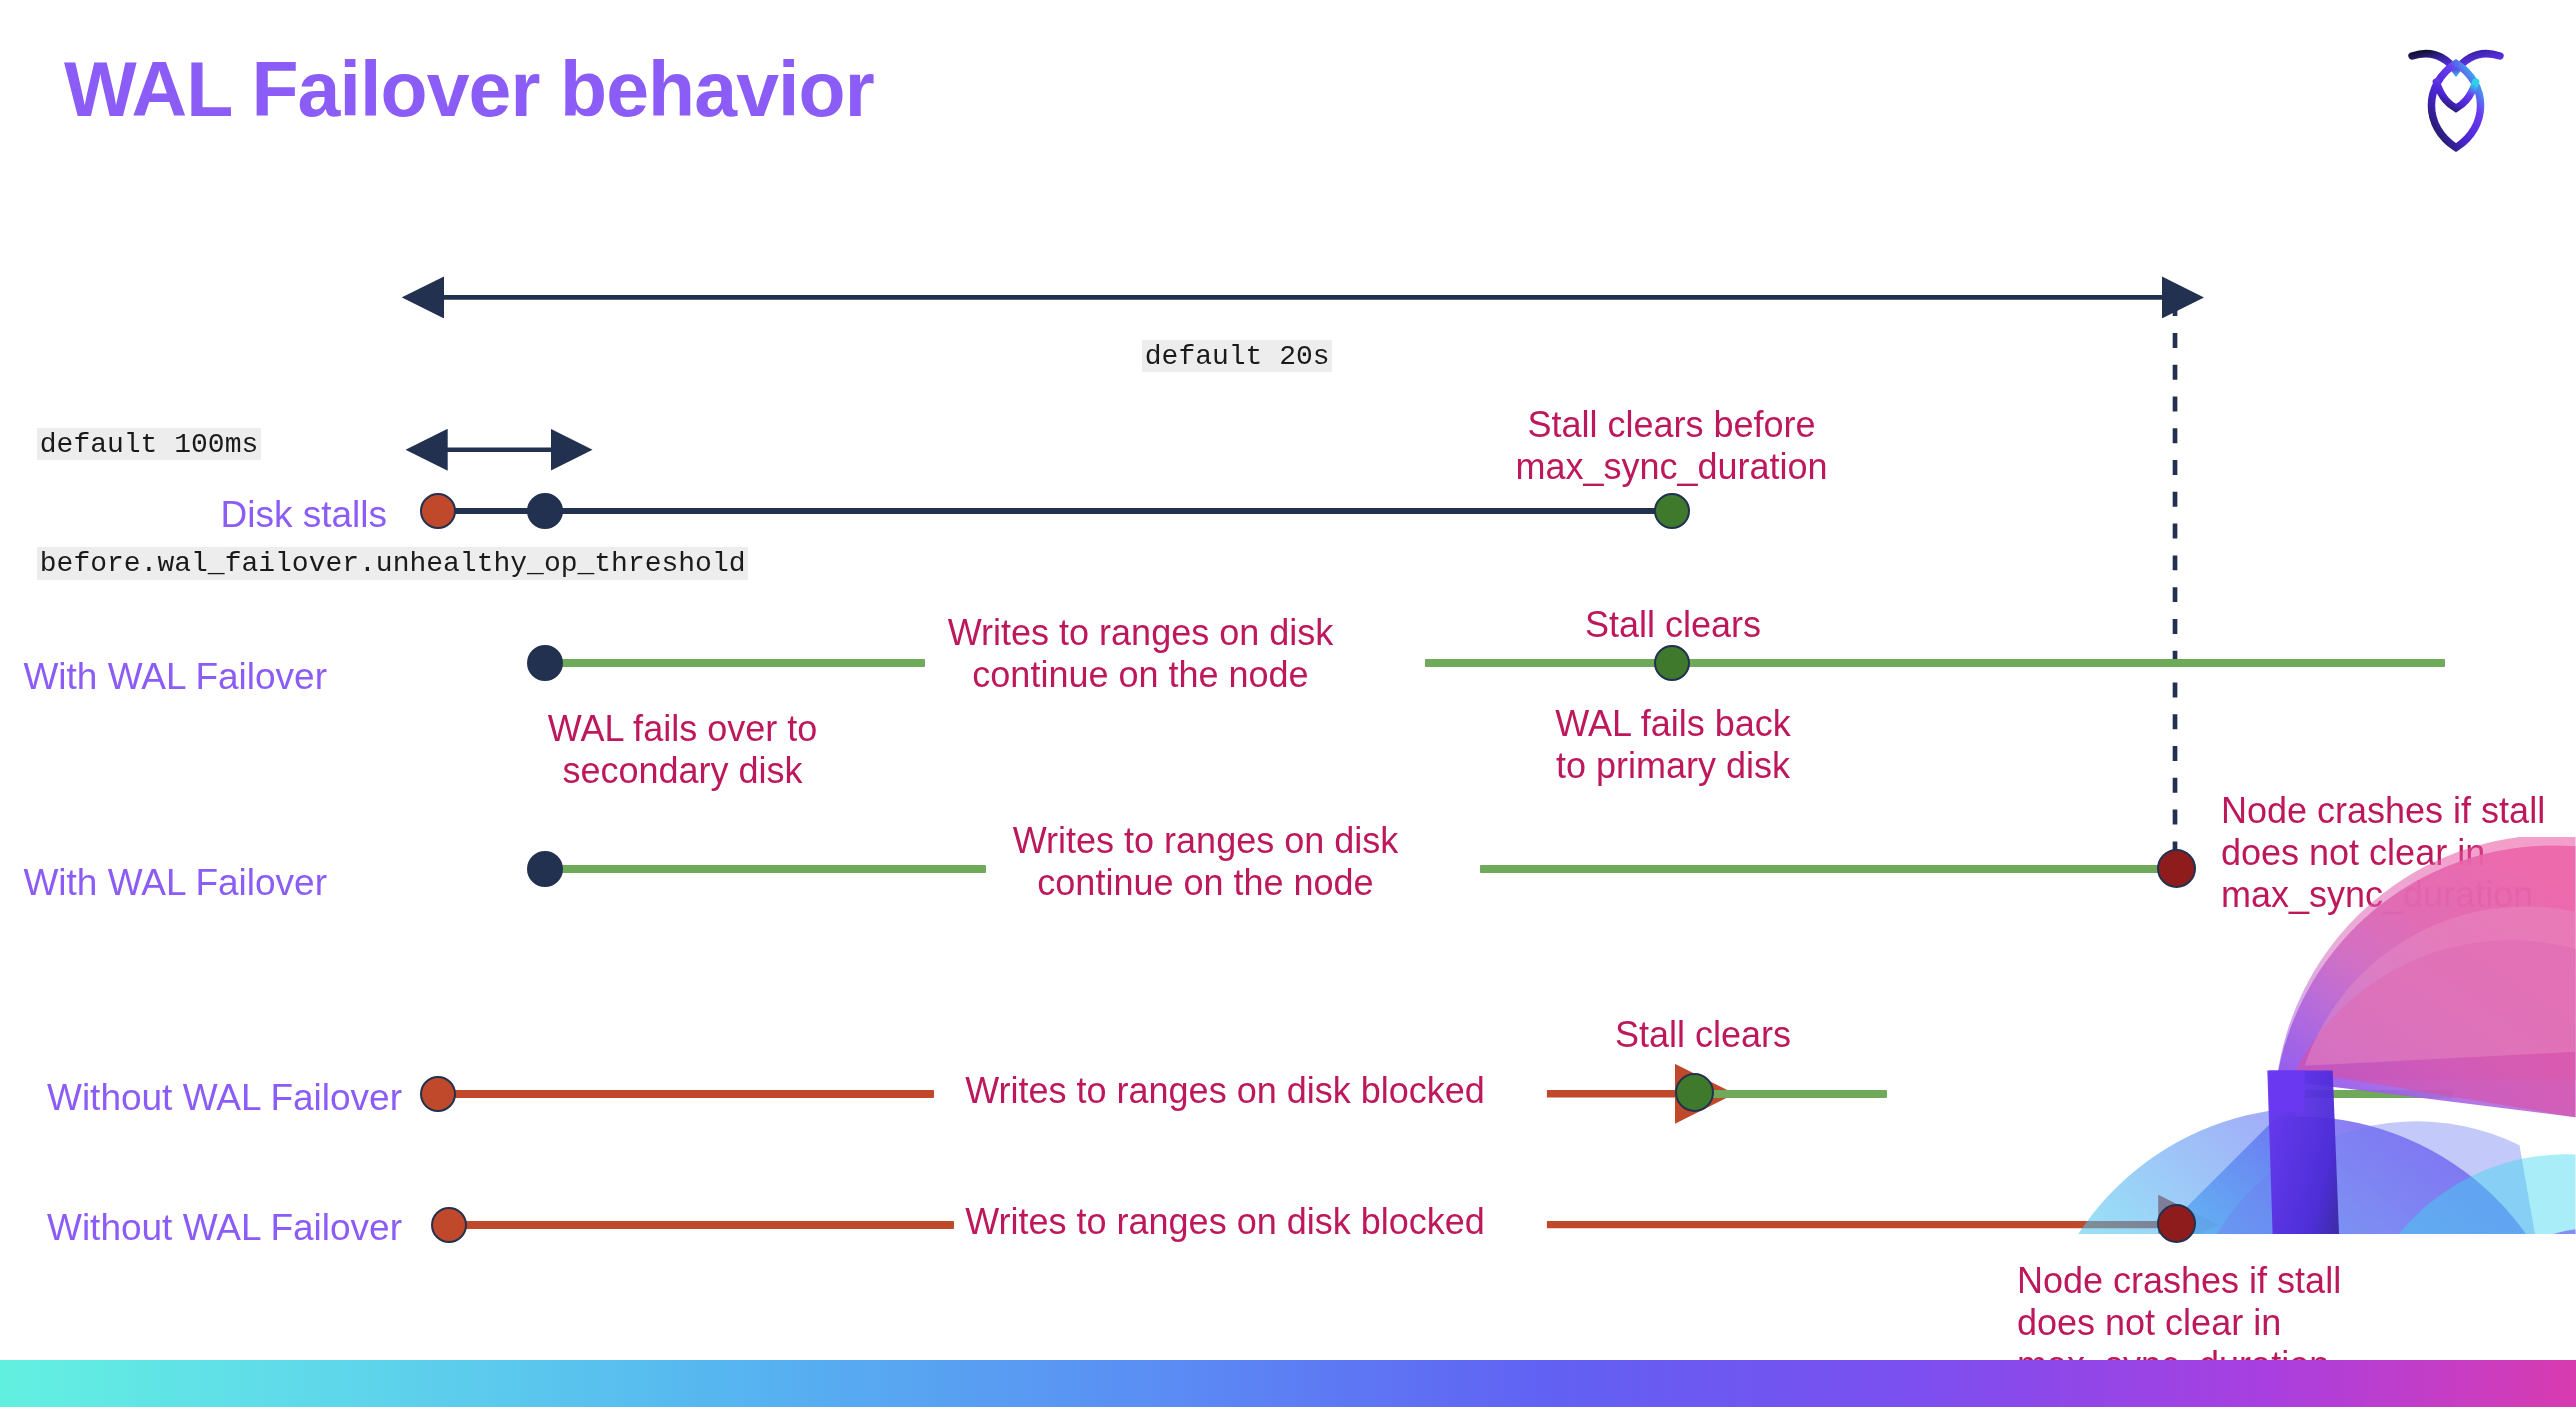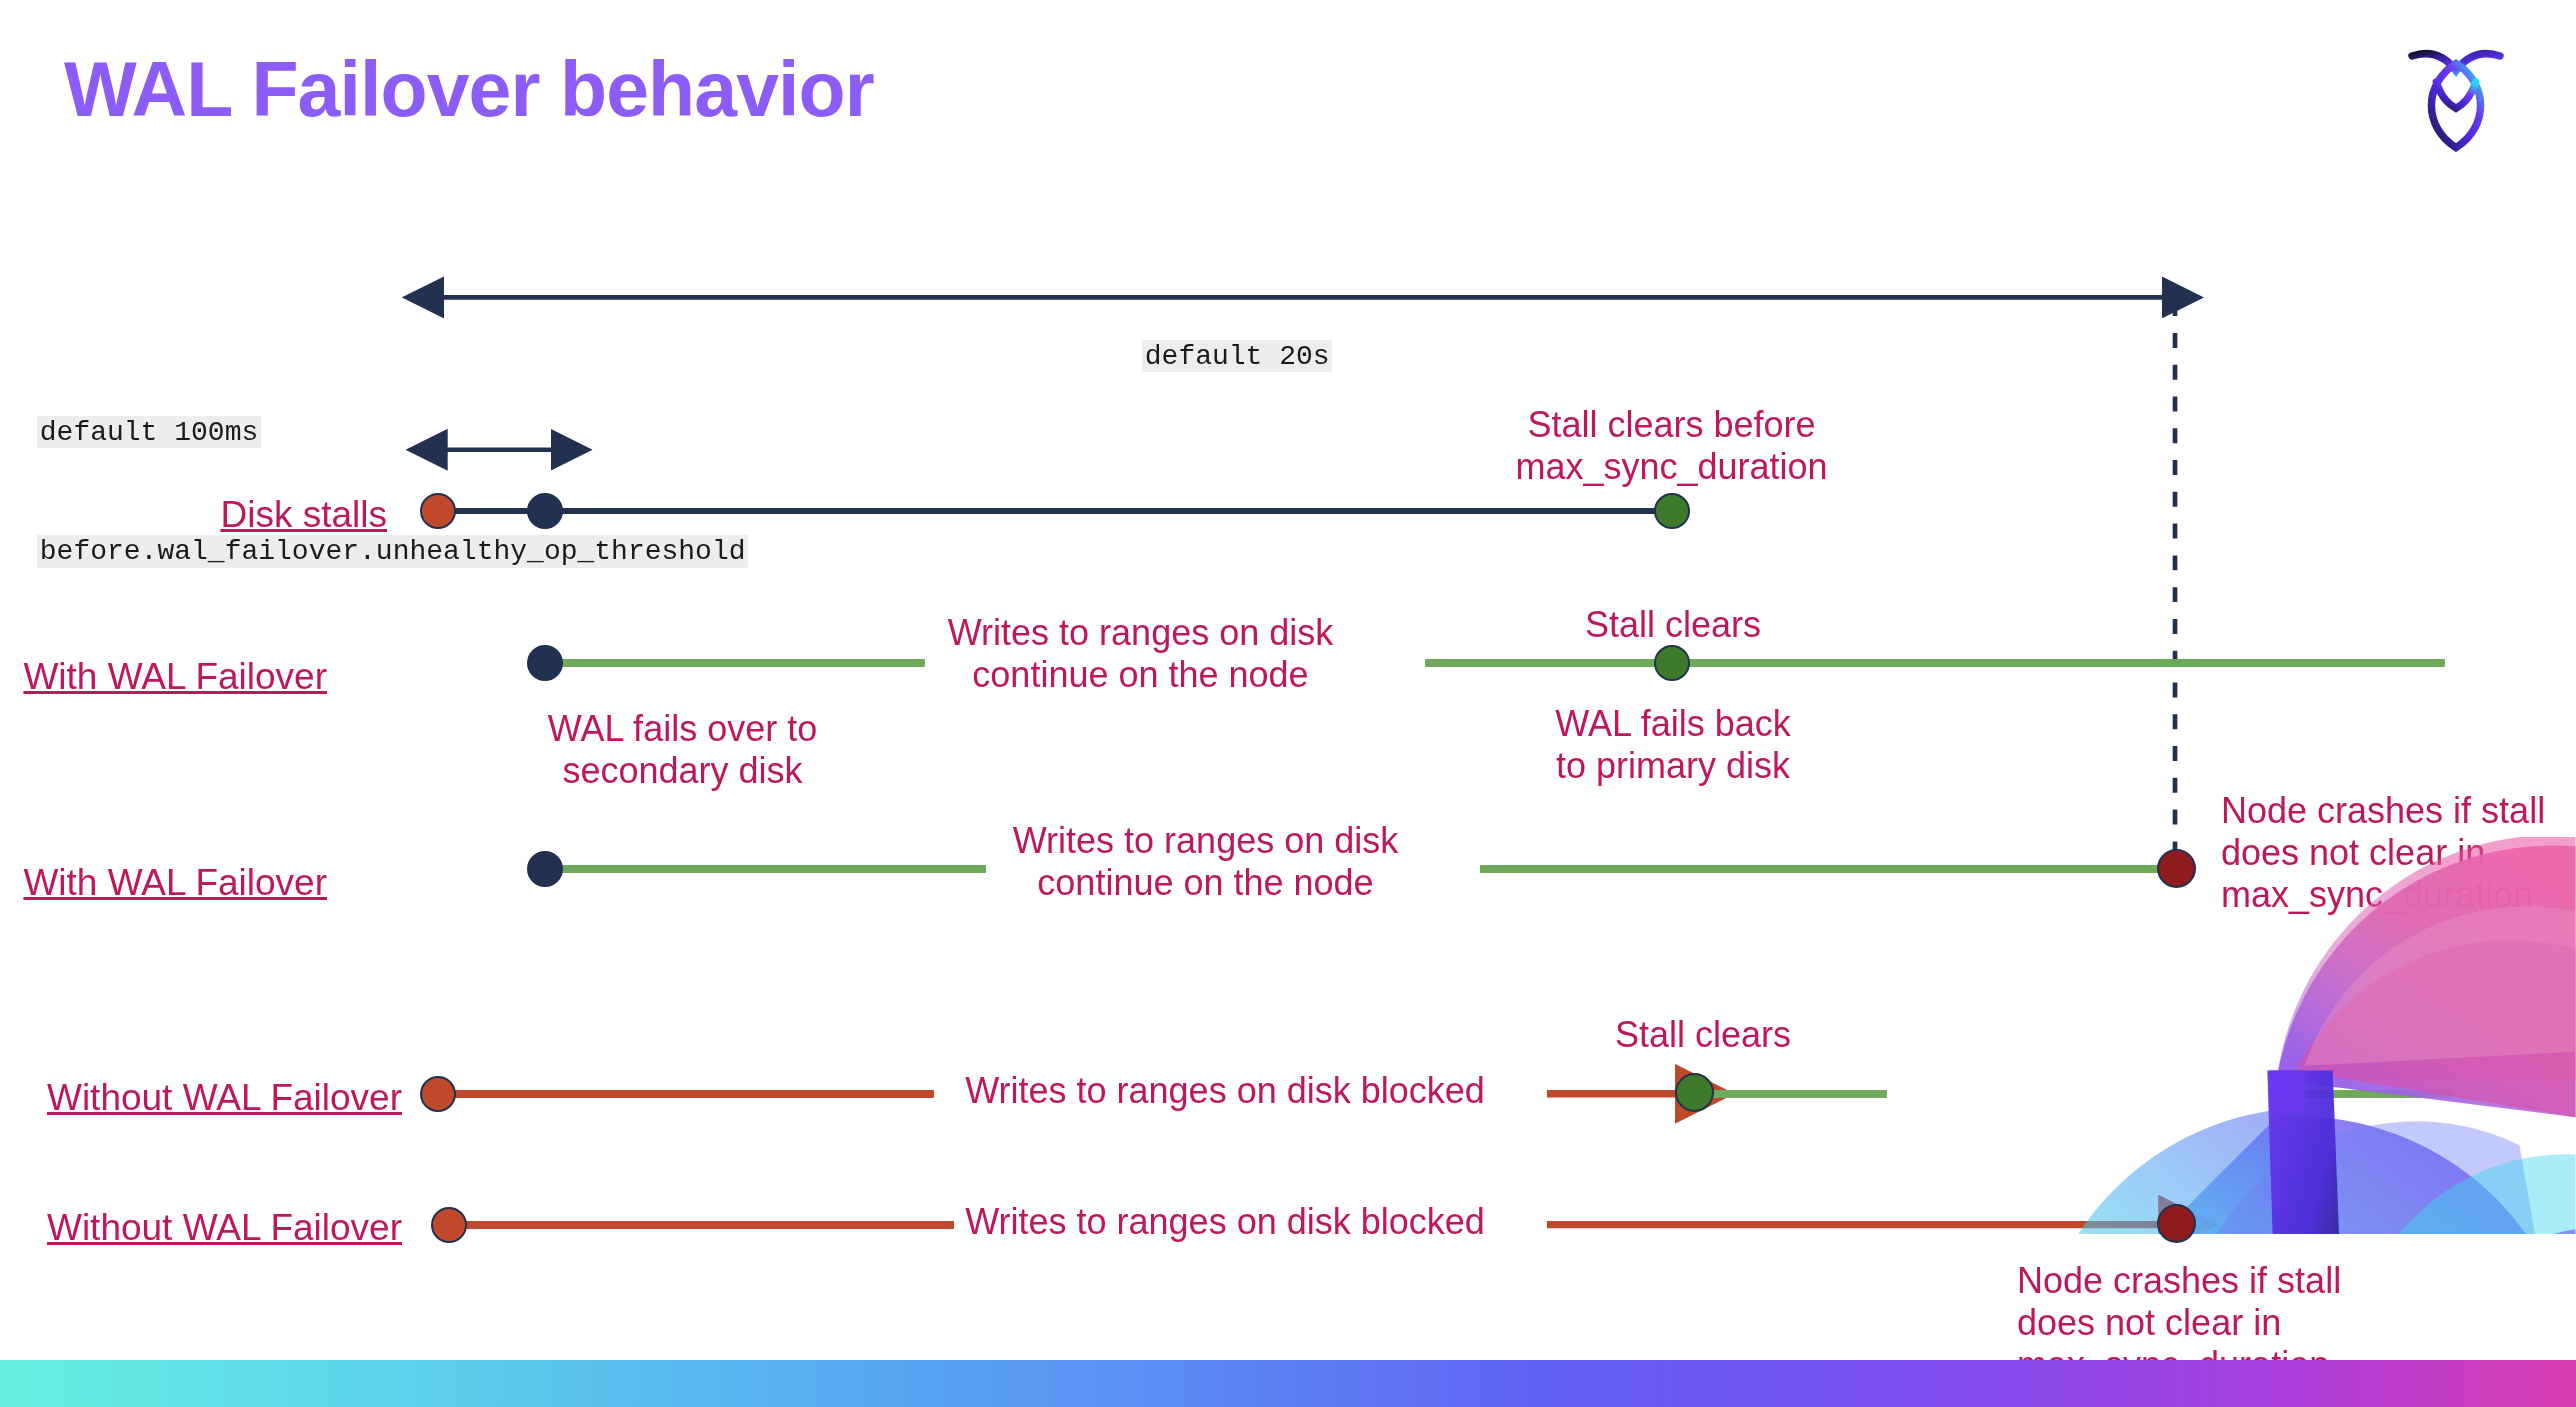--- a/index.html
+++ b/index.html
@@ -59,24 +59,23 @@
     white-space: pre;
   }
   .code span.hl {
     background: #ededed;
     padding: 0.9px 2.8px;
   }
 
   
   .rowlabel {
     font-size: 37px;
-    color: #be185d;
+    color: #8b5cf6;
     white-space: nowrap;
     text-align: right;
-    text-decoration: underline;
   }
 
   
   .note {
     font-size: 36px;
     line-height: 1.17;
     color: #be185d;
     text-align: center;
     white-space: pre-line;
   }
@@ -149,21 +148,21 @@
     <line x1="474" y1="481" x2="594" y2="481" stroke="#22314f" stroke-width="5" marker-start="url(#navyL)" marker-end="url(#navyR)"></line>
 
     <line x1="1655" y1="1170" x2="1800" y2="1170" stroke="#c0492c" stroke-width="8" marker-end="url(#redR)"></line>
     <line x1="1655" y1="1310" x2="2317" y2="1310" stroke="#c0492c" stroke-width="8" marker-end="url(#redR)"></line>
   </svg>
 
   <div class="abs code" style="left:1142px; top:257px; text-align:left;">
     <div><span class="hl">default 20s</span></div>
   </div>
 
-  <div class="abs code" style="left:37px; top:333px; text-align:left;">
+  <div class="abs code" style="left:37px; top:345px; text-align:left;">
     <div><span class="hl">default 100ms</span></div>
     <div><span class="hl">before.wal_failover.unhealthy_op_threshold</span></div>
   </div>
 
   <div class="abs rowlabel" style="left:0px; top:494px; width:387px;">Disk stalls</div>
   <div class="abs seg navy" style="left:437px; top:508px; width:1236px;"></div>
   <div class="abs dot red" style="left:420px; top:493px; width:36px; height:36px;"></div>
   <div class="abs dot navy" style="left:527px; top:493px; width:36px; height:36px;"></div>
   <div class="abs dot green" style="left:1654px; top:493px; width:36px; height:36px;"></div>
   <div class="abs note" style="left:1475px; top:404px; width:393px;">Stall clears before

